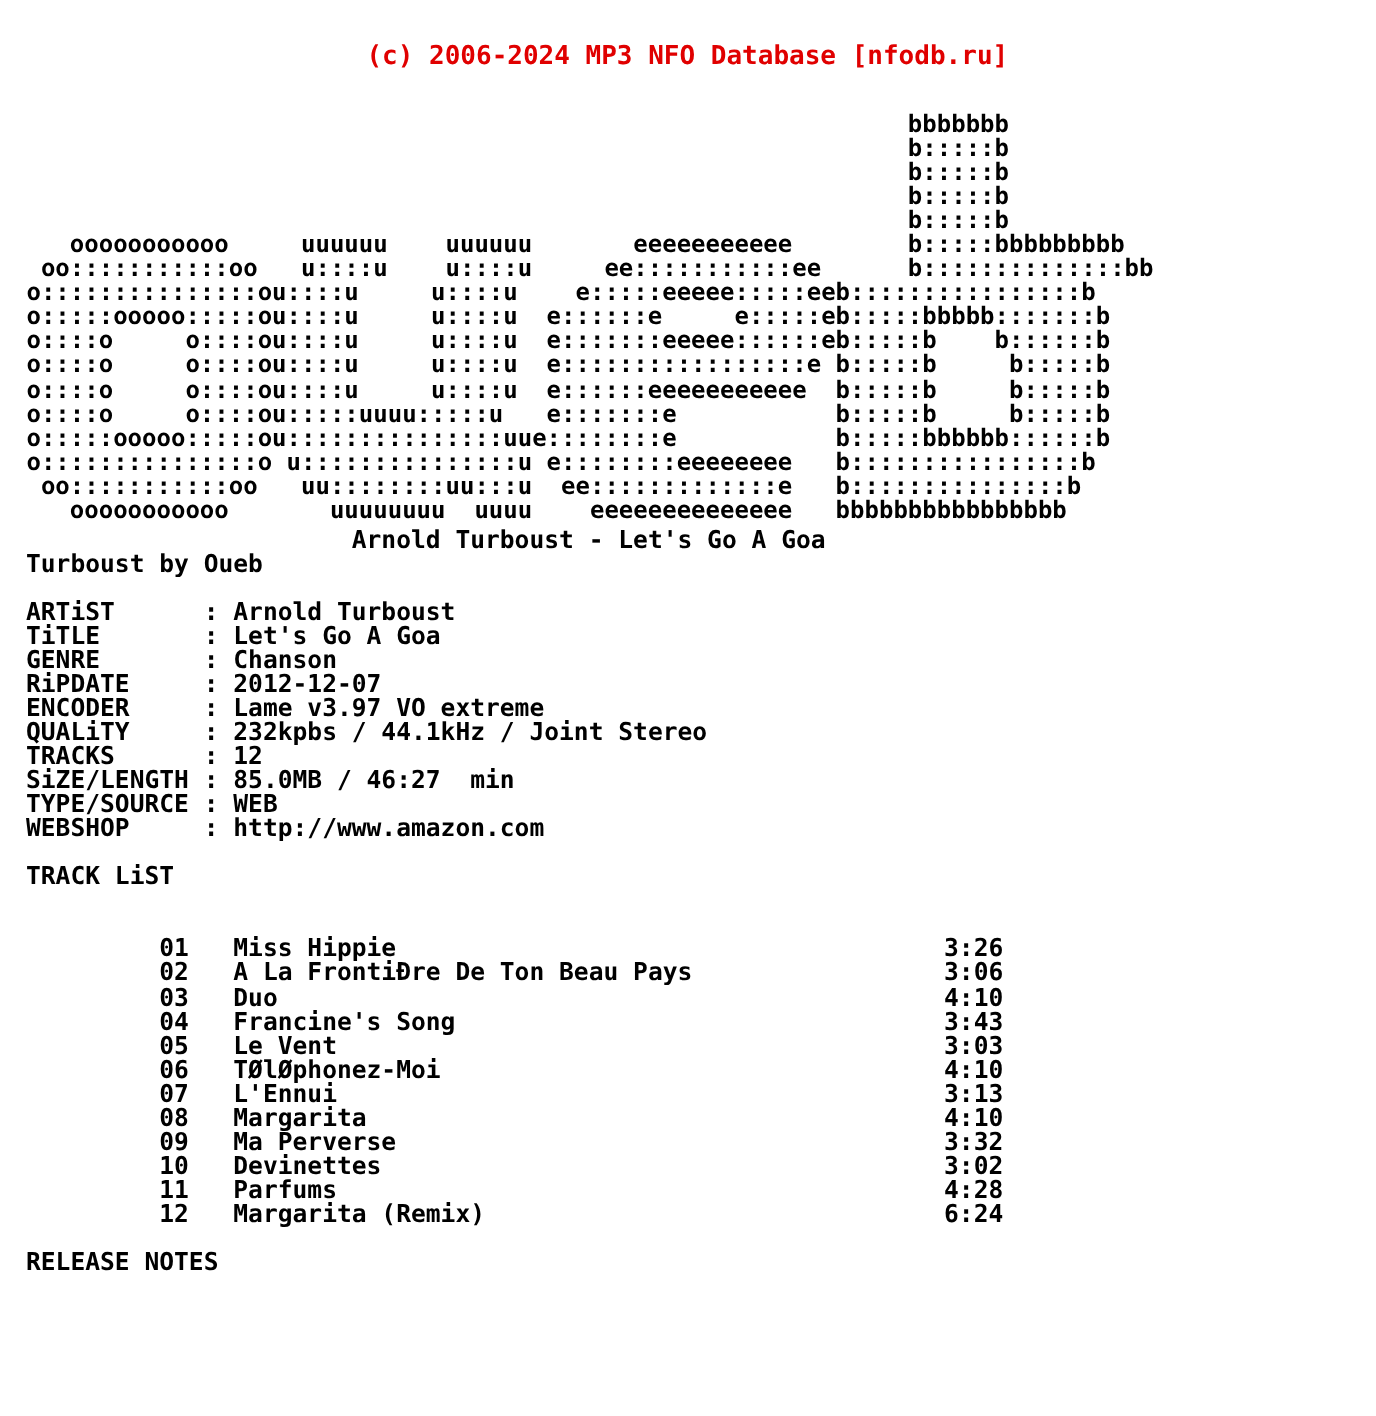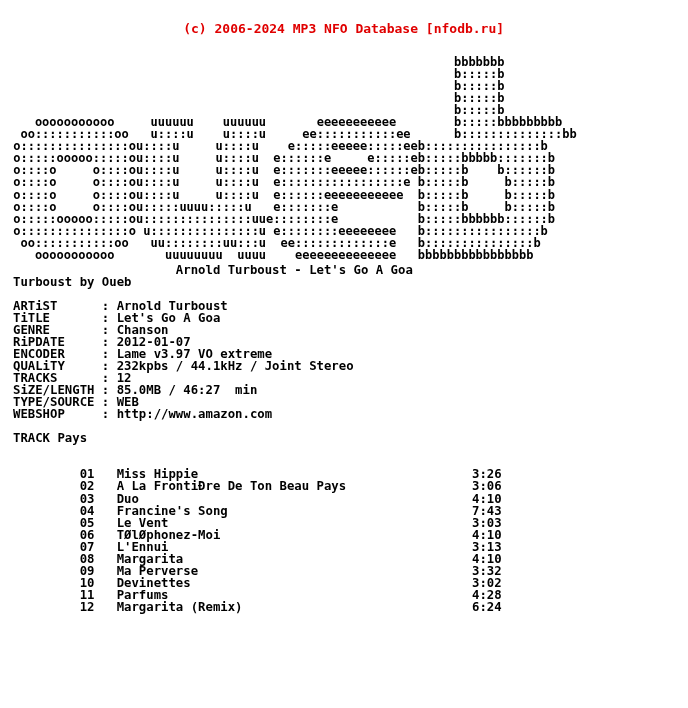--- a/index.html
+++ b/index.html
@@ -87,50 +87,51 @@
 
   <pre class="nfo block" id="title-line">                      Arnold Turboust - Let's Go A Goa</pre>
 
   <pre class="nfo block" id="presented-line">Turboust by Oueb</pre>
 
   <div class="gap-1"></div>
 
   <pre class="nfo block" id="info-block">ARTiST      : Arnold Turboust
 TiTLE       : Let's Go A Goa
 GENRE       : Chanson
-RiPDATE     : 2012-01-07
+RiPDATE     : 2012-12-07
 ENCODER     : Lame v3.97 VO extreme
 QUALiTY     : 232kpbs / 44.1kHz / Joint Stereo
 TRACKS      : 12
 SiZE/LENGTH : 85.0MB / 46:27  min
 TYPE/SOURCE : WEB
 WEBSHOP     : http://www.amazon.com</pre>
 
   <div class="gap-1"></div>
 
-  <pre class="nfo block" id="tracklist-heading">TRACK Pays</pre>
+  <pre class="nfo block" id="tracklist-heading">TRACK LiST</pre>
 
   <div class="gap-1"></div>
 
 
   <div class="gap-1"></div>
 
   <pre class="nfo block" id="tracklist-rows">         01   Miss Hippie                                     3:26
          02   A La FrontiÐre De Ton Beau Pays                 3:06
          03   Duo                                             4:10
-         04   Francine's Song                                 7:43
+         04   Francine's Song                                 3:43
          05   Le Vent                                         3:03
          06   TØlØphonez-Moi                                  4:10
          07   L'Ennui                                         3:13
          08   Margarita                                       4:10
          09   Ma Perverse                                     3:32
          10   Devinettes                                      3:02
          11   Parfums                                         4:28
          12   Margarita (Remix)                               6:24</pre>
 
   <div class="gap-1"></div>
 
+  <pre class="nfo block" id="notes-heading">RELEASE NOTES</pre>
 
   <div class="gap-1"></div>
   <div class="gap-1"></div>
 
 
 </div>
 
 </body></html>

